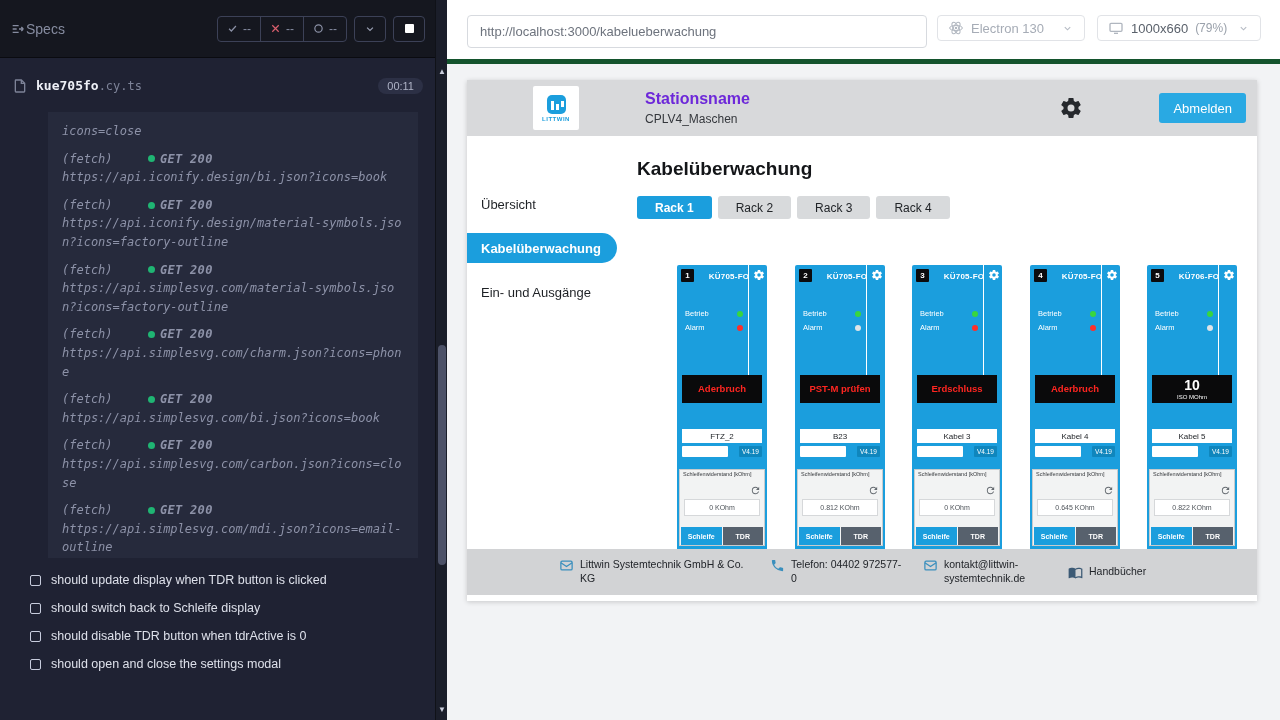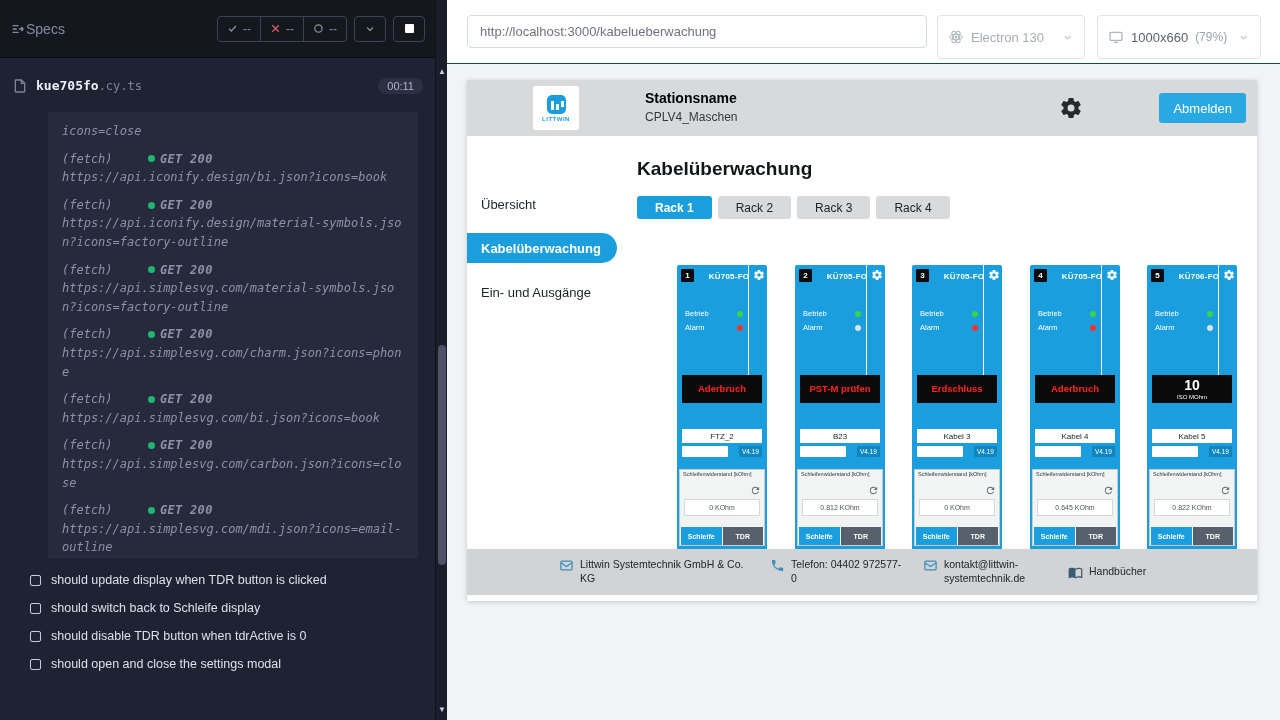--- a/index.html
+++ b/index.html
@@ -48,45 +48,45 @@
   .runner-scrollbar{position:absolute;top:0;left:435px;width:12px;height:720px;background:#1b1e2a;
     border-left:1px solid #101218}
   .sb-arrow{position:absolute;left:0;width:12px;height:14px;display:flex;align-items:center;
     justify-content:center;color:#c9cddb;font-size:8px;cursor:pointer}
   .sb-arrow.up{top:64px}
   .sb-arrow.down{bottom:4px}
   .sb-thumb{position:absolute;left:2px;top:345px;width:8px;height:220px;background:#4d5268;border-radius:4px;cursor:pointer}
 
   
   .workspace{position:absolute;top:0;left:447px;width:833px;height:720px;background:#f2f3f5}
-  .toolbar{position:absolute;top:0;left:0;width:833px;height:64px;background:#fff;border-bottom:1px solid #14532d}
+  .toolbar{position:absolute;top:0;left:0;width:833px;height:64px;background:#fff;border-bottom:5px solid #14532d}
   .url-input{position:absolute;left:20px;top:15px;width:460px;height:33px;border:1px solid #d7dadf;
     border-radius:4px;padding:0 12px;font-size:13px;color:#6d737d;outline:none;background:#fff;
     font-family:"Liberation Sans",sans-serif}
-  .select-box{position:absolute;top:15px;height:44px;border:1px solid #e1e3e7;border-radius:4px;
+  .select-box{position:absolute;top:15px;height:26px;border:1px solid #e1e3e7;border-radius:4px;
     display:flex;align-items:center;gap:7px;padding:0 10px;background:#fff;cursor:pointer}
   .browser-select{left:490px;width:148px;color:#a6acb6;font-size:13px}
   .viewport-select{left:650px;width:164px;font-size:13px;color:#5a616b}
   .dim-zoom{color:#9aa1ab;font-size:12px}
   .chev{width:13px;height:13px;color:#b4bac3;margin-left:auto;flex:none}
   .sel-ic{width:16px;height:16px;color:#b0b6bf;flex:none}
 
   
   .aut{position:absolute;left:20px;top:80px;width:790px;height:521px;background:#fff;
     box-shadow:0 1px 5px rgba(0,0,0,.18)}
   .aut-header{position:absolute;top:0;left:0;width:790px;height:56px;background:#d8d9db}
   .logo{position:absolute;left:66px;top:6px;width:46px;height:44px;background:#fff;border-radius:2px;
     display:flex;flex-direction:column;align-items:center;justify-content:center;gap:2px}
   .logo-mark{width:19px;height:19px;background:#1b9edd;border-radius:5px;position:relative}
   .logo-mark::before{content:"";position:absolute;left:4px;bottom:4px;width:3px;height:9px;background:#fff}
   .logo-mark::after{content:"";position:absolute;left:9px;bottom:4px;width:3px;height:6px;background:#fff;
     box-shadow:5px -3px 0 0 #fff}
   .logo-text{font-size:6px;font-weight:700;color:#1b9edd;letter-spacing:.5px}
   .station{position:absolute;left:178px;top:10px}
-  .station-label{font-size:14px;font-weight:700;color:#000000}
+  .station-label{font-size:16px;font-weight:700;color:#6d28d9}
   .station-name{font-size:12px;color:#34373c;margin-top:4px}
   .header-gear{position:absolute;left:592px;top:16px;width:24px;height:24px;color:#26292d;cursor:pointer}
   .logout-btn{position:absolute;right:11px;top:13px;height:30px;padding:0 14px;background:#29a9e3;
     border:none;border-radius:3px;color:#fff;font-size:13px;cursor:pointer;font-family:inherit}
   .sidebar{position:absolute;left:0;top:56px;width:150px;height:419px;background:#fff;padding-top:46px}
   .side-item{height:44px;display:flex;align-items:center;padding-left:14px;font-size:13px;color:#1e2125;cursor:pointer}
   .side-item.active{height:30px;margin:7px 0;background:#1b9edd;color:#fff;font-weight:700;
     border-radius:0 15px 15px 0}
   .content{position:absolute;left:150px;top:56px;width:640px;height:465px;background:#fff;overflow:hidden}
   .page-title{position:absolute;left:20px;top:22px;font-size:19px;font-weight:600;color:#131518}

